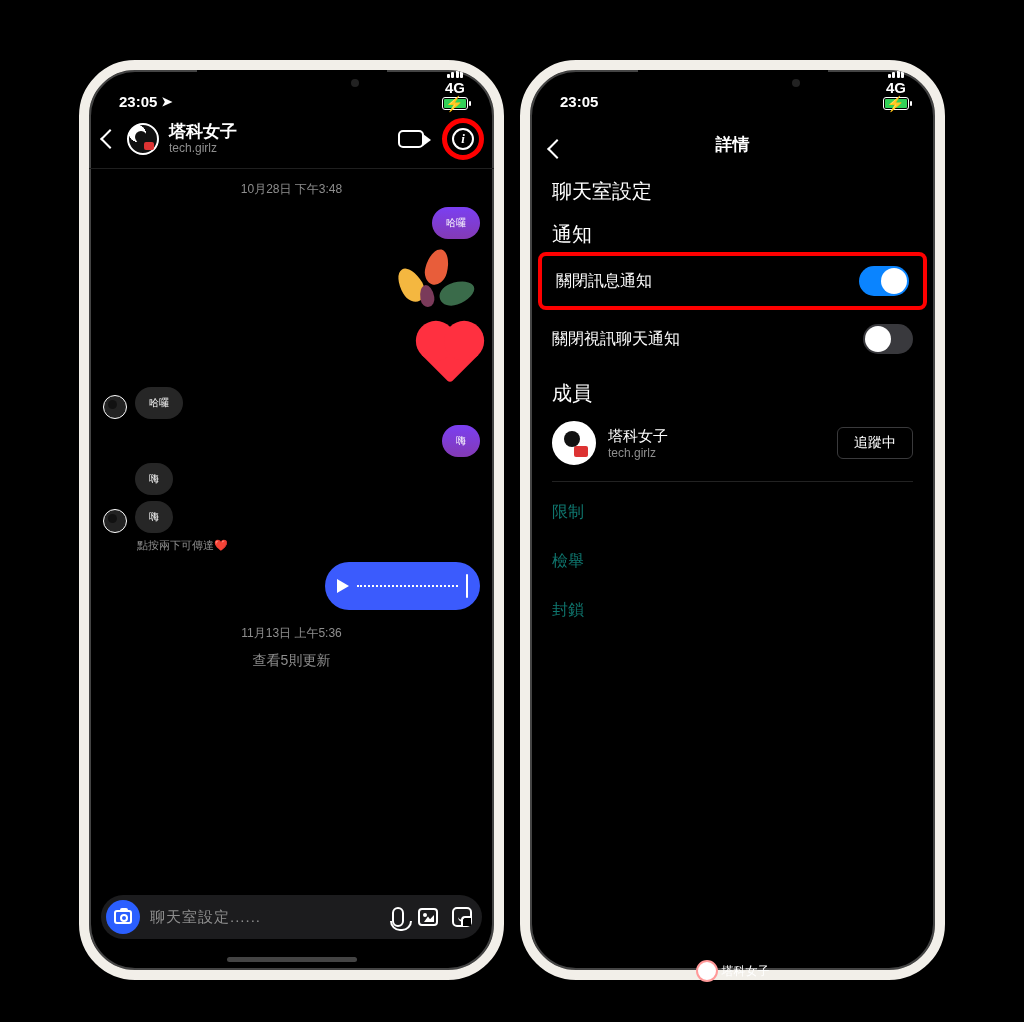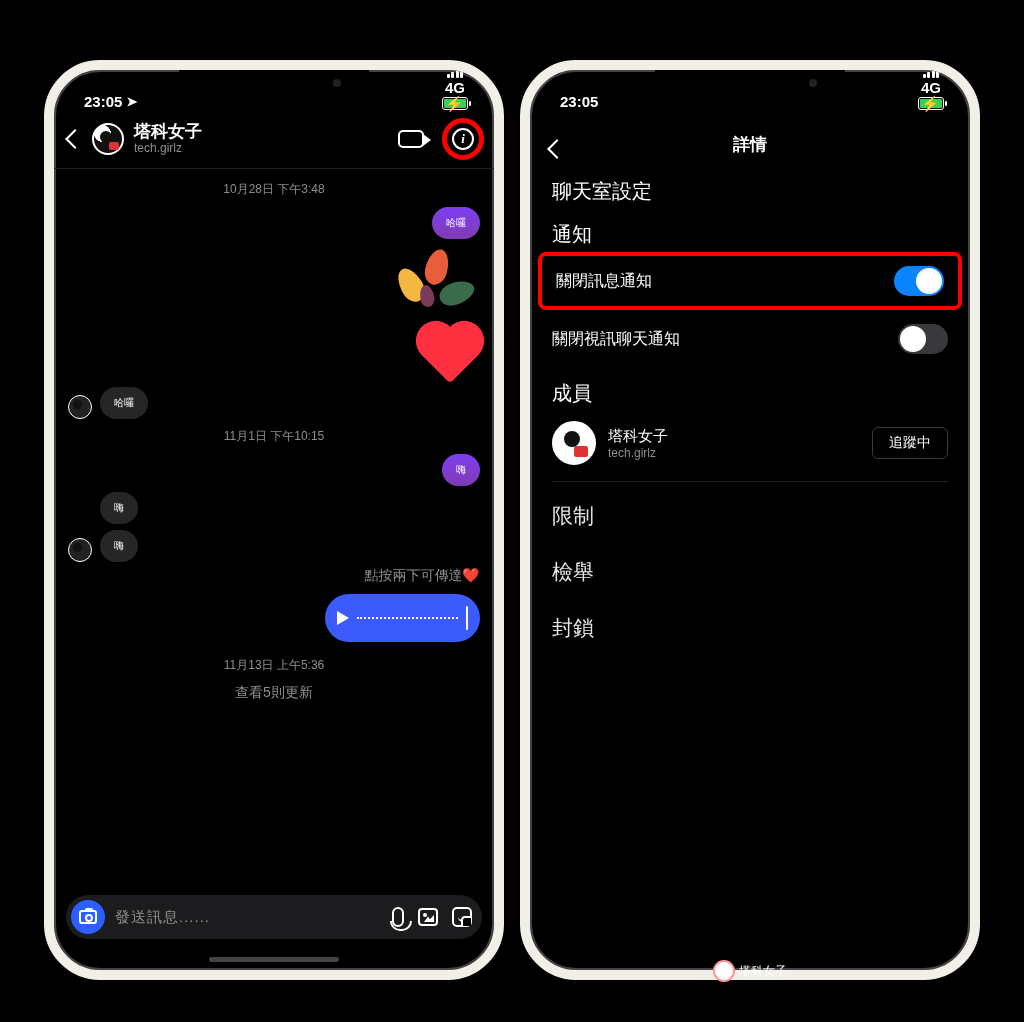--- a/index.html
+++ b/index.html
@@ -7,21 +7,21 @@
     background: #000;
     width: 1024px;
     height: 1022px;
     display: flex;
     justify-content: center;
     align-items: flex-start;
     gap: 16px;
     padding-top: 60px;
   }
   .phone {
-    width: 460px;
+    width: 425px;
     height: 920px;
     border: 10px solid #f2efe9;
     border-radius: 56px;
     background: #000;
     position: relative;
     overflow: hidden;
     display: flex;
     flex-direction: column;
     box-shadow: inset 0 0 0 2px #444;
   }
@@ -115,21 +115,21 @@
   .leaf.l2{ background:#e85d3a; left:36px; top:0; transform:rotate(15deg);}
   .leaf.l3{ background:#3a6b4a; left:56px; top:26px; transform:rotate(70deg);}
   .leaf.l4{ background:#7a3a5a; left:30px; top:36px; transform:rotate(-10deg); width:14px; height:22px;}
   .heart {
     width: 40px; height: 40px; position: relative; transform: rotate(-45deg); background:#ff3040; margin: 6px 10px 6px 0;
     border-radius: 0 0 0 4px;
   }
   .heart::before,.heart::after{content:"";position:absolute;width:40px;height:40px;background:#ff3040;border-radius:50%;}
   .heart::before{top:-20px;left:0;}
   .heart::after{top:0;left:20px;}
-  .hint-text { color:#8e8e8e; font-size:14px; margin-left:16px; margin-top:2px;text-align:right;}
+  .hint-text { color:#8e8e8e; font-size:11px; margin-left:34px; margin-top:2px;}
   .voice-msg {
     width: 155px; height: 48px; background: #3b5bfd; border-radius: 24px;
     display:flex; align-items:center; padding: 0 12px; gap: 8px; margin: 6px 0;
   }
   .play-tri { width:0;height:0;border-left:12px solid #fff;border-top:7px solid transparent;border-bottom:7px solid transparent;}
   .wave { flex:1; border-top: 2.5px dotted #fff; height:0;}
   .wave-bar { width:2.5px; height:24px; background:#fff; border-radius:1px;}
   .updates-text { text-align:center; color:#8e8e8e; font-size:14px; margin: 4px 0 10px;}
   .chat-input {
     margin: 0 12px 18px 12px; height: 44px; background:#1c1c1e; border-radius:22px;
@@ -178,21 +178,21 @@
   }
   .avatar-md::after{content:"";position:absolute;left:10px;top:8px;width:16px;height:16px;background:#111;border-radius:50%;}
   .avatar-md::before{content:"";position:absolute;right:6px;bottom:6px;width:14px;height:11px;background:#d33;border-radius:2px;}
   .member-info { flex:1;}
   .member-info .mn { color:#fff; font-size:15px;}
   .member-info .mu { color:#8e8e8e; font-size:12px;}
   .follow-btn {
     border:1px solid #3a3a3c; color:#fff; font-size:14px; padding:6px 16px; border-radius:6px; background:transparent;
   }
   .divider { height:1px; background:#222; margin: 6px 18px;}
-  .danger { color:#e5e5e5; font-size:21px; padding: 14px 18px;}
+  .danger { color:#0f766e; font-size:16px; padding: 14px 18px;}
 
   .watermark {
     position: absolute; bottom: -2px; left: 50%; transform: translateX(-50%);
     display:flex; align-items:center; gap:4px; color:#fff; font-size:12px;
     z-index: 100;
   }
   .watermark .wav {
     width:22px;height:22px;border-radius:50%;background:#fff;position:relative;border:2px solid #f99;
   }
   .stage { position: relative; }
@@ -263,21 +263,20 @@
     <div class="msg-row right">
           <div class="heart"></div>
         </div>
 
 
     <div class="msg-row">
       <div class="avatar-tiny"></div>
       <div class="bubble gray">哈囉</div>
     </div>
 
-    <div class="timestamp">11月1日 下午10:15</div>
 
     <div class="msg-row right">
           <div class="bubble sent">嗨</div>
         </div>
 
     <div class="msg-row">
           <div style="width:24px"></div>
           <div class="bubble gray">嗨</div>
         </div>
     <div class="msg-row">
@@ -295,21 +294,21 @@
     </div>
 
     <div class="timestamp">11月13日 上午5:36</div>
     <div class="updates-text">查看5則更新</div>
   </div>
 
   <div class="chat-input">
     <div class="cam-btn">
           <div class="cam-ic"></div>
         </div>
-    <div class="input-ph">發送訊息......</div>
+    <div class="input-ph">聊天室設定......</div>
     <div class="in-icons">
       <div class="mic-ic"></div>
       <div class="img-ic"></div>
       <div class="stk-ic"></div>
     </div>
   </div>
   <div class="home-ind"></div>
 </div>
 </div>
 

